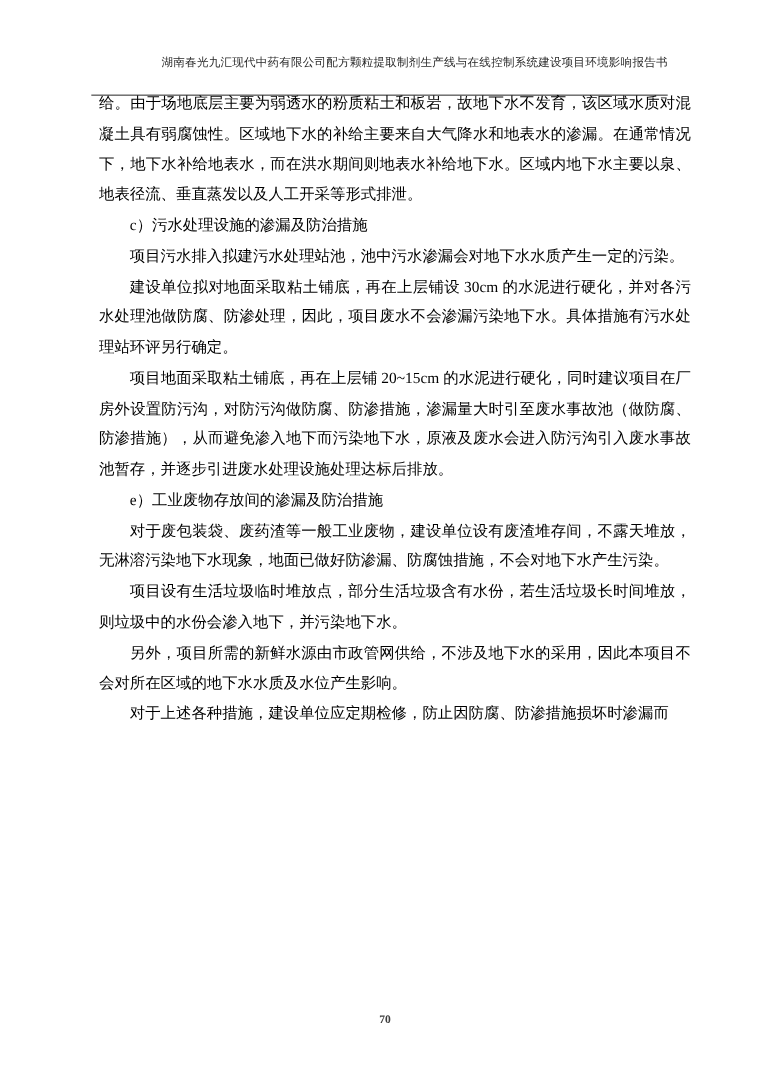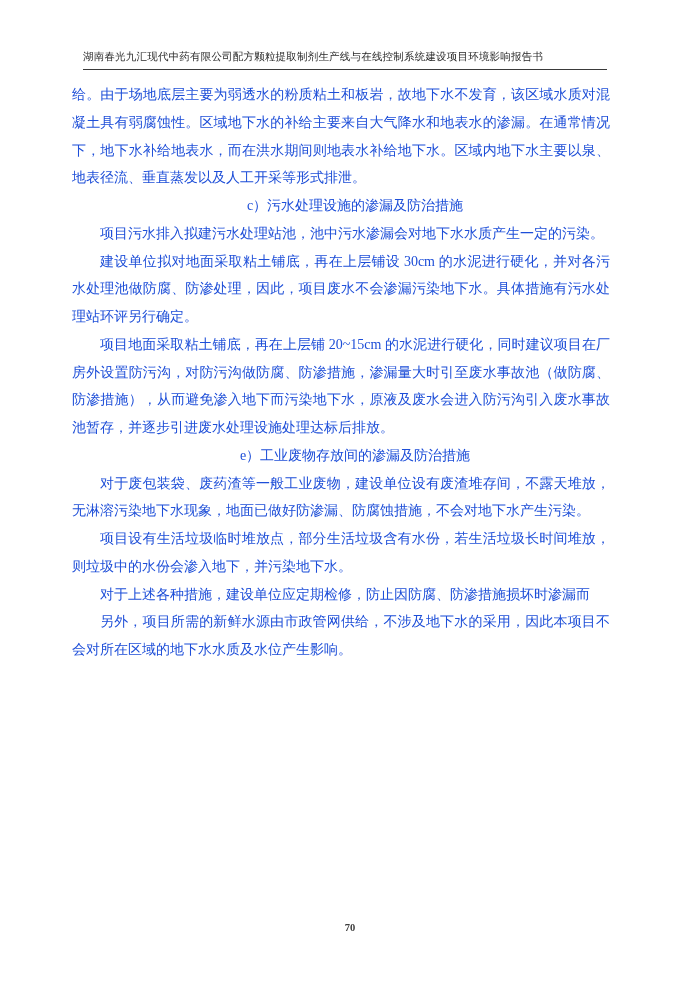--- a/index.html
+++ b/index.html
@@ -13,48 +13,48 @@
     height: 989px;
     background: #ffffff;
     overflow: hidden;
     font-family: "Liberation Serif", "DejaVu Serif", serif;
   }
   .header {
     position: absolute;
     top: 50px;
     left: 83px;
     width: 524px;
-    text-align: left;
+    text-align: right;
     font-size: 10.5px;
     color: #2a2a2a;
     letter-spacing: 0.2px;
-    padding-bottom: 5px;
+    padding-bottom: 22px;
     border-bottom: 1.4px solid #3a3a3a;
     white-space: nowrap;
   }
   .content {
     position: absolute;
     top: 81px;
-    left: 72px;
+    left: 90px;
     width: 538px;
     font-size: 14px;
     line-height: 27.75px;
-    color: #1d4ed8;
+    color: #000000;
     text-align: justify;
   }
   .content p {
     margin: 0;
     padding: 0;
     text-indent: 28px;
   }
   .content p.continuation {
     text-indent: 0;
   }
   .content p.heading {
-    text-align: center;
+    text-align: left;
   }
   .footer {
     position: absolute;
     top: 922px;
     left: 0;
     width: 700px;
     text-align: center;
     font-size: 10.5px;
     color: #3d3d3d;
     font-weight: bold;
@@ -69,19 +69,19 @@
 
   <div class="content">
     <p class="continuation">给。由于场地底层主要为弱透水的粉质粘土和板岩，故地下水不发育，该区域水质对混凝土具有弱腐蚀性。区域地下水的补给主要来自大气降水和地表水的渗漏。在通常情况下，地下水补给地表水，而在洪水期间则地表水补给地下水。区域内地下水主要以泉、地表径流、垂直蒸发以及人工开采等形式排泄。</p>
     <p class="heading">c）污水处理设施的渗漏及防治措施</p>
     <p>项目污水排入拟建污水处理站池，池中污水渗漏会对地下水水质产生一定的污染。</p>
     <p>建设单位拟对地面采取粘土铺底，再在上层铺设 30cm 的水泥进行硬化，并对各污水处理池做防腐、防渗处理，因此，项目废水不会渗漏污染地下水。具体措施有污水处理站环评另行确定。</p>
     <p>项目地面采取粘土铺底，再在上层铺 20~15cm 的水泥进行硬化，同时建议项目在厂房外设置防污沟，对防污沟做防腐、防渗措施，渗漏量大时引至废水事故池（做防腐、防渗措施），从而避免渗入地下而污染地下水，原液及废水会进入防污沟引入废水事故池暂存，并逐步引进废水处理设施处理达标后排放。</p>
     <p class="heading">e）工业废物存放间的渗漏及防治措施</p>
     <p>对于废包装袋、废药渣等一般工业废物，建设单位设有废渣堆存间，不露天堆放，无淋溶污染地下水现象，地面已做好防渗漏、防腐蚀措施，不会对地下水产生污染。</p>
     <p>项目设有生活垃圾临时堆放点，部分生活垃圾含有水份，若生活垃圾长时间堆放，则垃圾中的水份会渗入地下，并污染地下水。</p>
+    <p>另外，项目所需的新鲜水源由市政管网供给，不涉及地下水的采用，因此本项目不会对所在区域的地下水水质及水位产生影响。</p>
     <p>对于上述各种措施，建设单位应定期检修，防止因防腐、防渗措施损坏时渗漏而</p>
-    <p>另外，项目所需的新鲜水源由市政管网供给，不涉及地下水的采用，因此本项目不会对所在区域的地下水水质及水位产生影响。</p>
   </div>
 
   <div class="footer">70</div>
 
 </div>
 
 </body></html>

